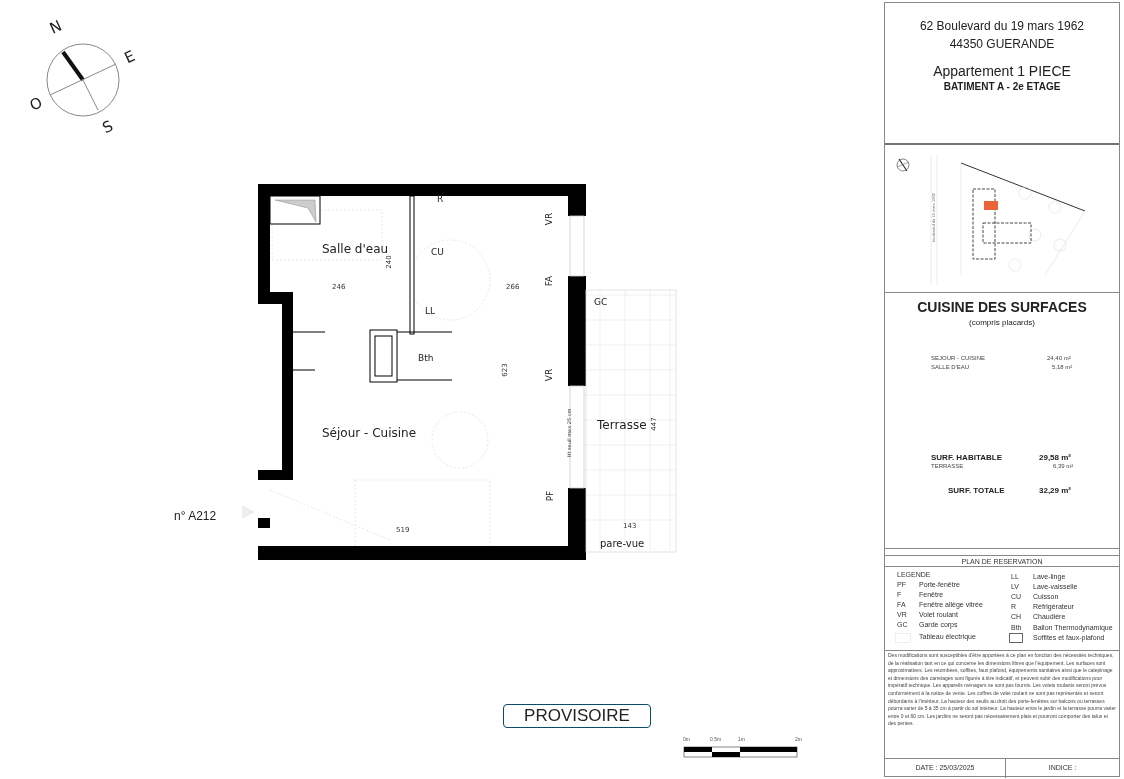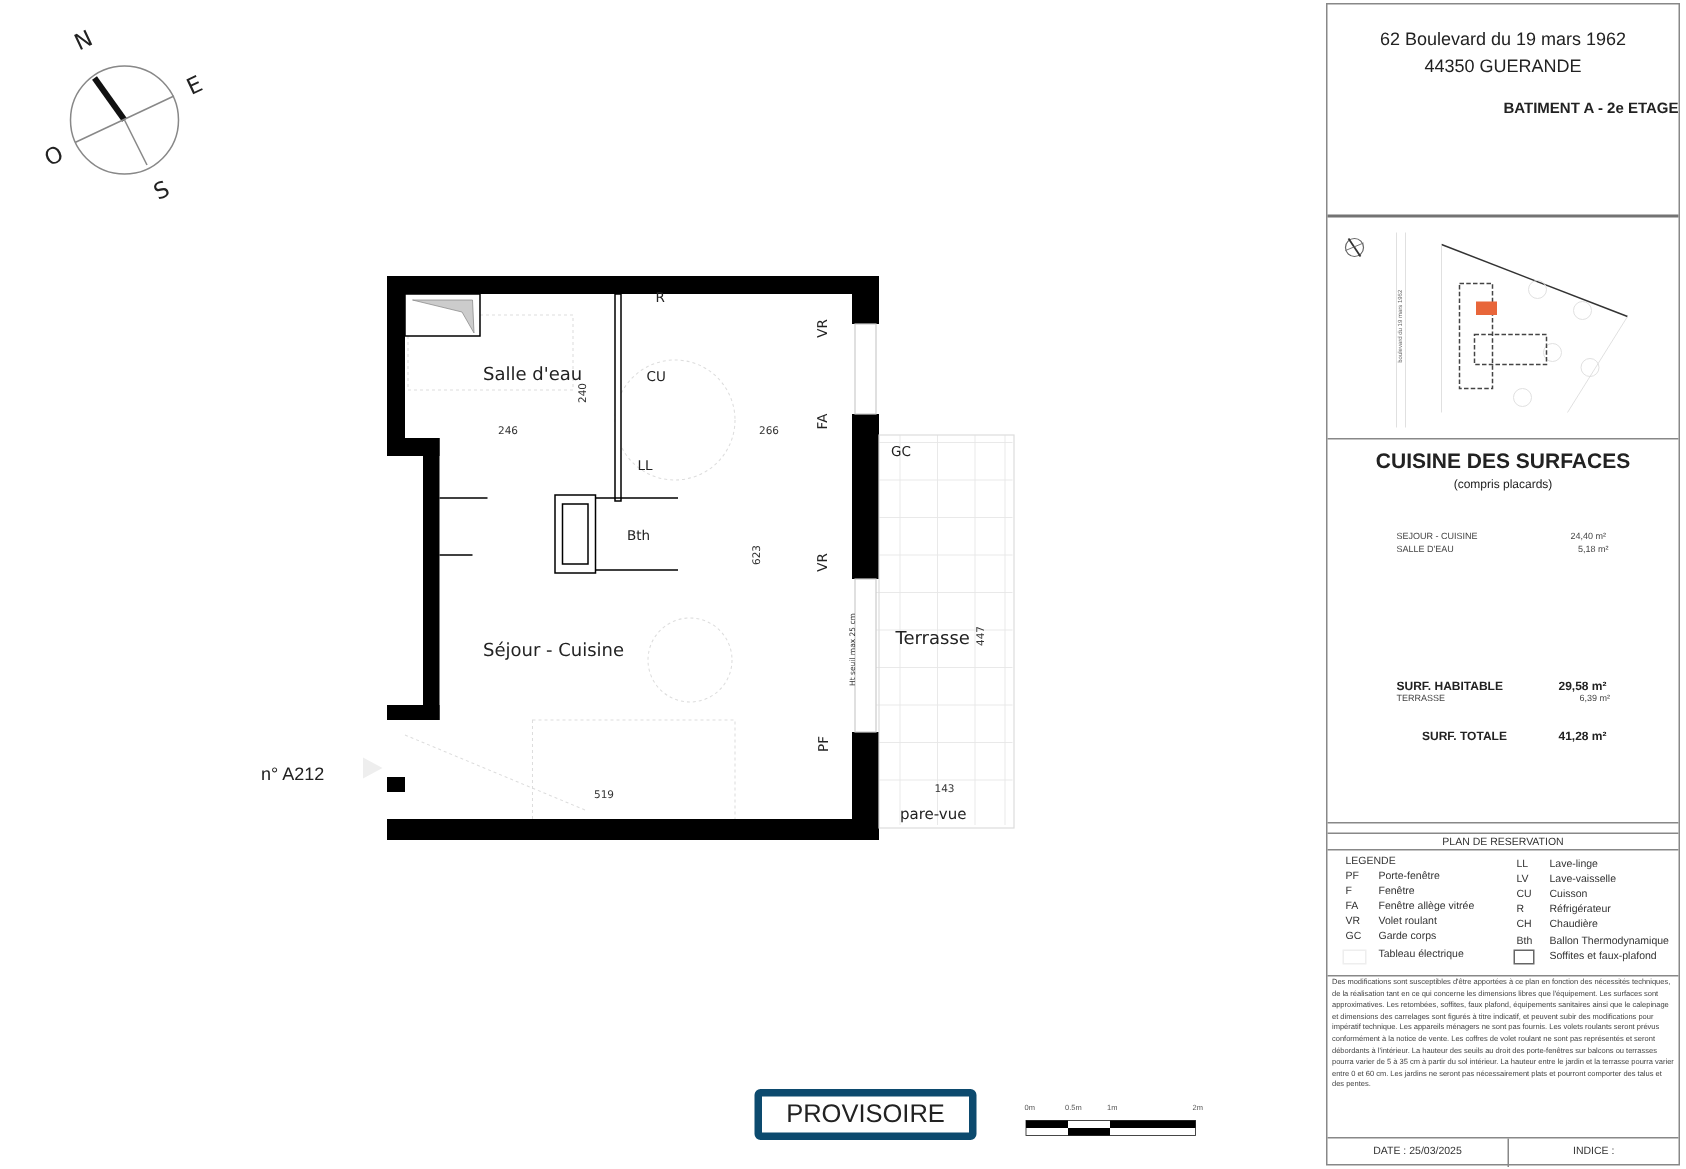--- a/index.html
+++ b/index.html
@@ -19,21 +19,21 @@
   .vert { transform: rotate(-90deg); transform-origin: center center; white-space: nowrap; }
   
   #panel { left: 884px; top: 2px; width: 236px; height: 775px; border: 1px solid #888; box-sizing: border-box; }
   .panel-sec { position: absolute; left: 0; width: 100%; box-sizing: border-box; }
   .hdr-line { text-align: center; color: #222; }
   .surf-row { position: absolute; font-size: 6px; color: #444; }
   .surf-bold { font-weight: bold; font-size: 8px; color: #222; }
   .legend-row { position: absolute; font-size: 7px; color: #333; white-space: nowrap; }
   .note { font-size: 5px; line-height: 7.6px; color: #444; padding: 0 3px; }
   #provisoire {
-    left: 503px; top: 726px; width: 148px; height: 34px; border: 5px solid #0c4a6e; border-radius: 4px;
+    left: 503px; top: 704px; width: 148px; height: 24px; border: 1px solid #0c4a6e; border-radius: 4px;
     display: flex; align-items: center; justify-content: center; font-size: 17px; color: #222; box-sizing: border-box;
   }
   #scalebar { left: 680px; top: 736px; width: 130px; height: 30px; }
   .scale-lbl { position: absolute; top: 0; font-size: 5px; color: #555; }
 </style>
 </head>
 <body>
 
 <div id="compass" class="abs">
   <svg width="140" height="130" viewBox="0 0 140 130">
@@ -150,21 +150,22 @@
     <rect x="32" y="7" width="28" height="5" fill="#000"></rect>
     <rect x="60" y="2" width="57" height="5" fill="#000"></rect>
   </svg>
 </div>
 
 <div id="panel" class="abs">
 
   <div class="panel-sec" style="top:0;height:142px;border-bottom:2px solid #737373;">
     <div class="hdr-line" style="margin-top:16px;font-size:12px;">62 Boulevard du 19 mars 1962</div>
     <div class="hdr-line" style="margin-top:4px;font-size:12px;">44350 GUERANDE</div>
-    <div class="hdr-line" style="margin-top:16px;font-size:10px;font-weight:bold;text-align:right;">BATIMENT A - 2e ETAGE</div>
+    <div class="hdr-line" style="margin-top:12px;font-size:14px;">Appartement 1 PIECE</div>
+    <div class="hdr-line" style="margin-top:2px;font-size:10px;font-weight:bold;">BATIMENT A - 2e ETAGE</div>
   </div>
 
   <div class="panel-sec" style="top:142px;height:148px;border-bottom:1px solid #888;">
     <svg width="234" height="146" viewBox="0 0 234 146">
       <g>
         <circle cx="18" cy="20" r="6" fill="none" stroke="#666" stroke-width="0.8"></circle>
         <line x1="14" y1="14" x2="22" y2="26" stroke="#333" stroke-width="1.2"></line>
         <line x1="12" y1="22" x2="24" y2="17" stroke="#666" stroke-width="0.6"></line>
       </g>
       <line x1="76" y1="18" x2="200" y2="66" stroke="#333" stroke-width="1"></line>
@@ -193,21 +194,21 @@
     <div class="hdr-line" style="margin-top:3px;font-size:8px;">(compris placards)</div>
     <span class="surf-row" style="left:46px;top:62px;">SEJOUR - CUISINE</span>
     <span class="surf-row" style="left:162px;top:62px;">24,40 m²</span>
     <span class="surf-row" style="left:46px;top:71px;">SALLE D'EAU</span>
     <span class="surf-row" style="left:167px;top:71px;">5,18 m²</span>
     <span class="surf-row surf-bold" style="left:46px;top:160px;">SURF. HABITABLE</span>
     <span class="surf-row surf-bold" style="left:154px;top:160px;">29,58 m²</span>
     <span class="surf-row" style="left:46px;top:170px;">TERRASSE</span>
     <span class="surf-row" style="left:168px;top:170px;">6,39 m²</span>
     <span class="surf-row surf-bold" style="left:63px;top:193px;">SURF. TOTALE</span>
-    <span class="surf-row surf-bold" style="left:154px;top:193px;">41,28 m²</span>
+    <span class="surf-row surf-bold" style="left:154px;top:193px;">32,29 m²</span>
   </div>
 
   <div class="panel-sec" style="top:552px;height:12px;border-top:1px solid #888;border-bottom:1px solid #888;font-size:7px;text-align:center;line-height:11px;color:#333;">PLAN DE RESERVATION</div>
 
   <div class="panel-sec" style="top:564px;height:84px;border-bottom:1px solid #888;">
     <span class="legend-row" style="left:12px;top:4px;">LEGENDE</span>
 
     <span class="legend-row" style="left:12px;top:14px;">PF</span>
     <span class="legend-row" style="left:34px;top:14px;">Porte-fenêtre</span>
     <span class="legend-row" style="left:12px;top:24px;">F</span>

